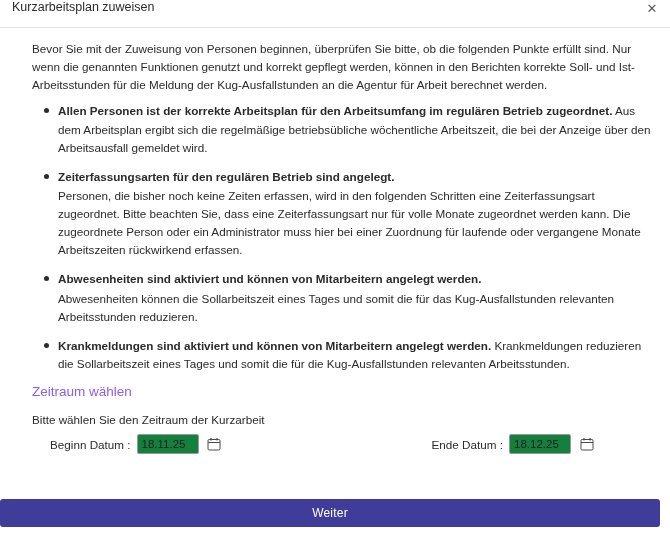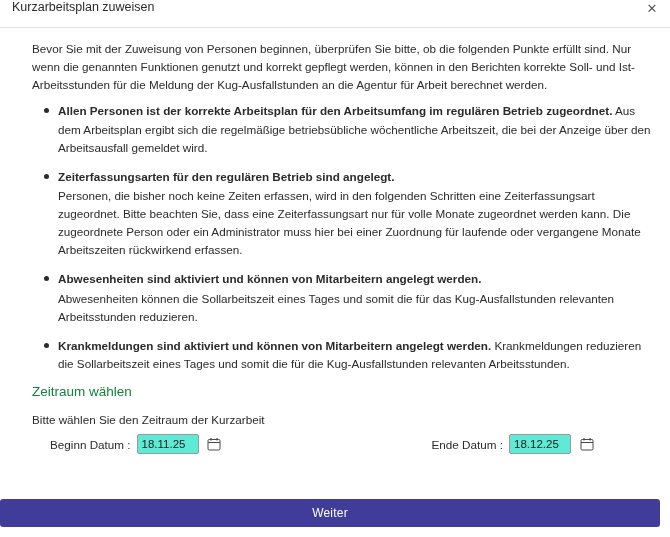--- a/index.html
+++ b/index.html
@@ -89,21 +89,21 @@
     font-weight: bold;
   }
   .li-body { font-weight: normal; }
   .li-sub {
     display: block;
     font-weight: normal;
     margin-top: 1px;
   }
   .section-title {
     font-size: 13.5px;
-    color: #15803d;
+    color: #8b5cf6;
     margin: 4px 0 14px 0;
     padding-bottom: 0;
   }
   .section-hint {
     font-size: 11.7px;
     color: #2b2b2b;
     margin: 0 0 8px 0;
   }
   .date-row {
     display: flex;
@@ -126,21 +126,21 @@
   }
   .date-input {
     width: 62px;
     height: 20px;
     border: 1px solid #9a9a9a;
     border-radius: 2px;
     font-family: "Liberation Sans", sans-serif;
     font-size: 11.5px;
     color: #222222;
     padding: 0 4px;
-    background: #5eead4;
+    background: #15803d;
     outline: none;
   }
   .cal-btn {
     background: none;
     border: none;
     padding: 0;
     margin-left: 8px;
     width: 15px;
     height: 15px;
     cursor: pointer;

